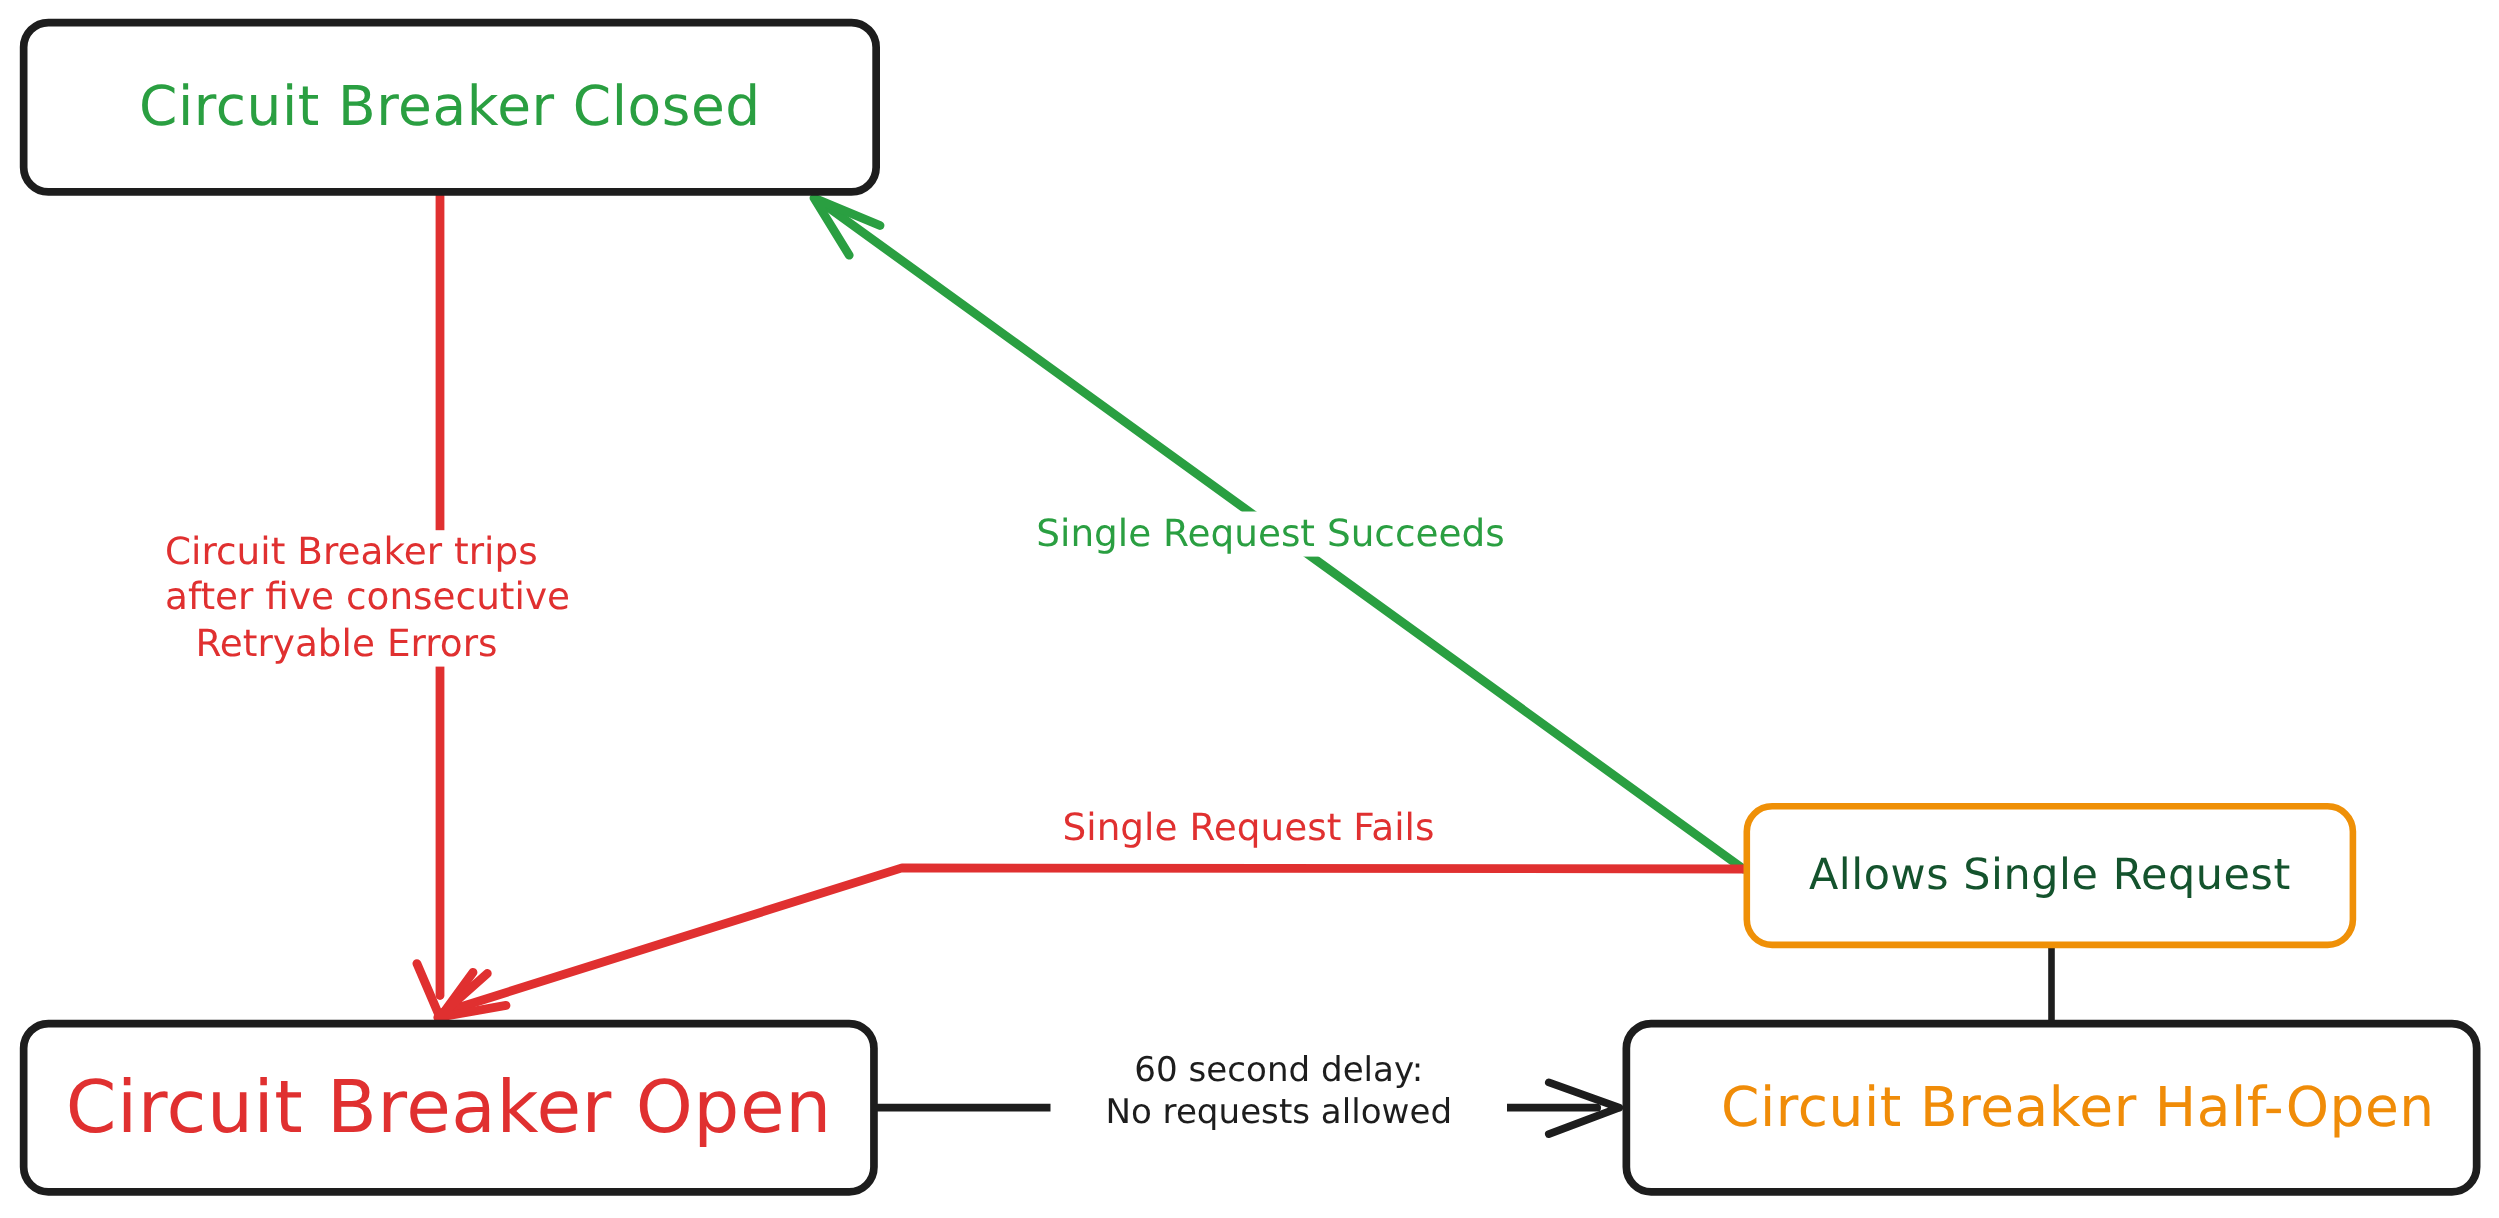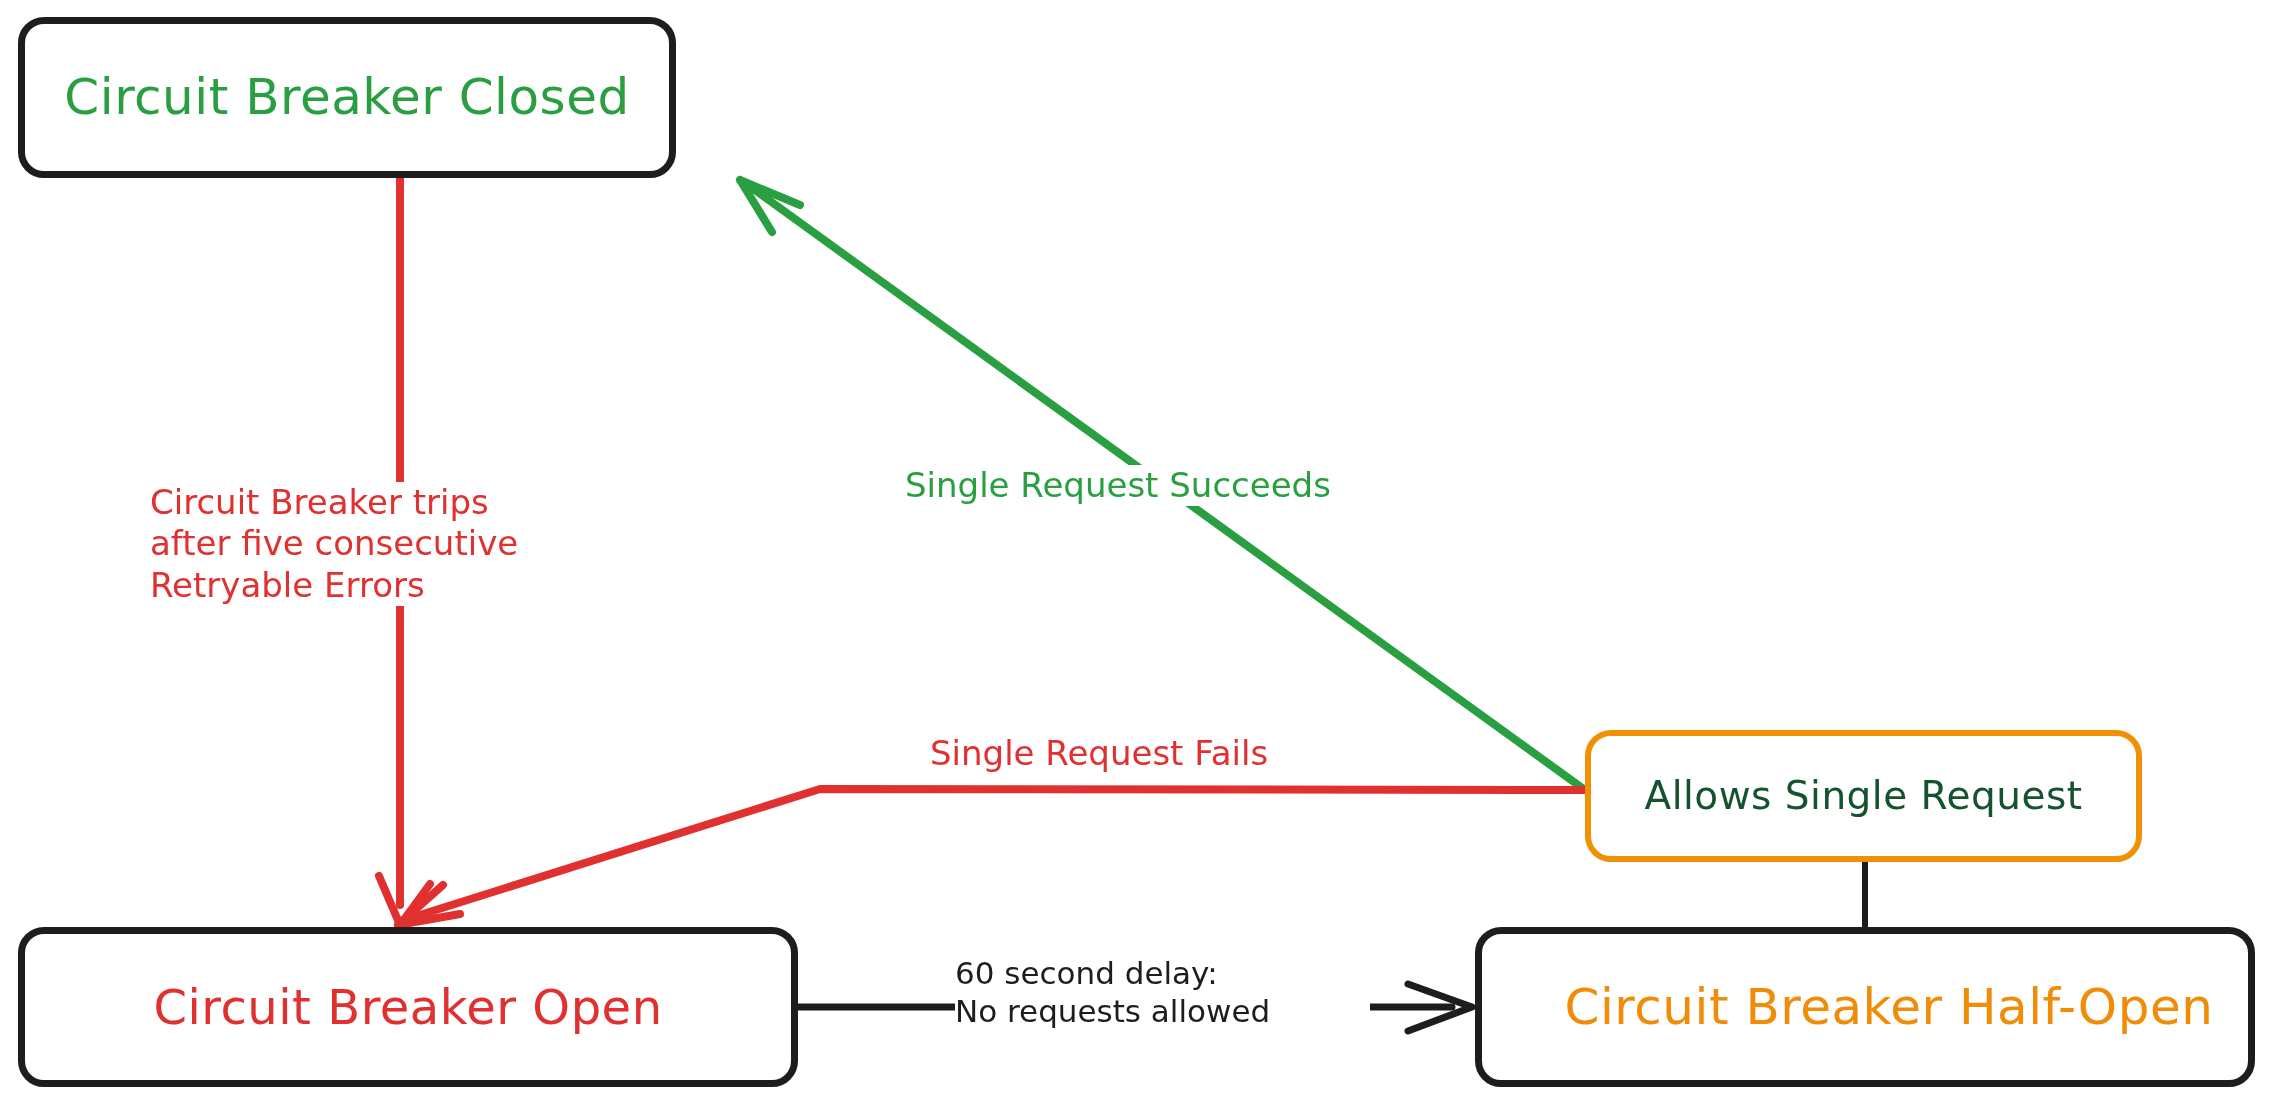--- a/index.html
+++ b/index.html
@@ -42,36 +42,36 @@
     border: 6px solid #ef9007;
   }
   .node-label {
     font-family: "DejaVu Sans", sans-serif;
     font-weight: 400;
     letter-spacing: 0.5px;
   }
   #node-closed {
     left: 18px;
     top: 17px;
-    width: 658px;
+    width: 782px;
     height: 161px;
   }
   #node-closed .node-label {
     color: #2a9f41;
     font-size: 50px;
   }
   #node-open {
     left: 18px;
     top: 927px;
     width: 780px;
     height: 160px;
   }
   #node-open .node-label {
     color: #e03030;
-    font-size: 48px;
+    font-size: 66px;
   }
   #node-allows {
     left: 1585px;
     top: 730px;
     width: 557px;
     height: 132px;
   }
   #node-allows .node-label {
     color: #14532d;
     font-size: 39px;
@@ -83,21 +83,21 @@
     height: 160px;
   }
   #node-halfopen .node-label {
     color: #f08c08;
     font-size: 50px;
     margin-left: 48px;
   }
   .edge-label {
     position: absolute;
     font-family: "DejaVu Sans", sans-serif;
-    text-align: left;
+    text-align: center;
     line-height: 1.22;
     background: #ffffff;
     white-space: pre;
     pointer-events: none;
   }
   #label-trips {
     left: 150px;
     top: 482px;
     width: 330px;
     color: #e03030;

